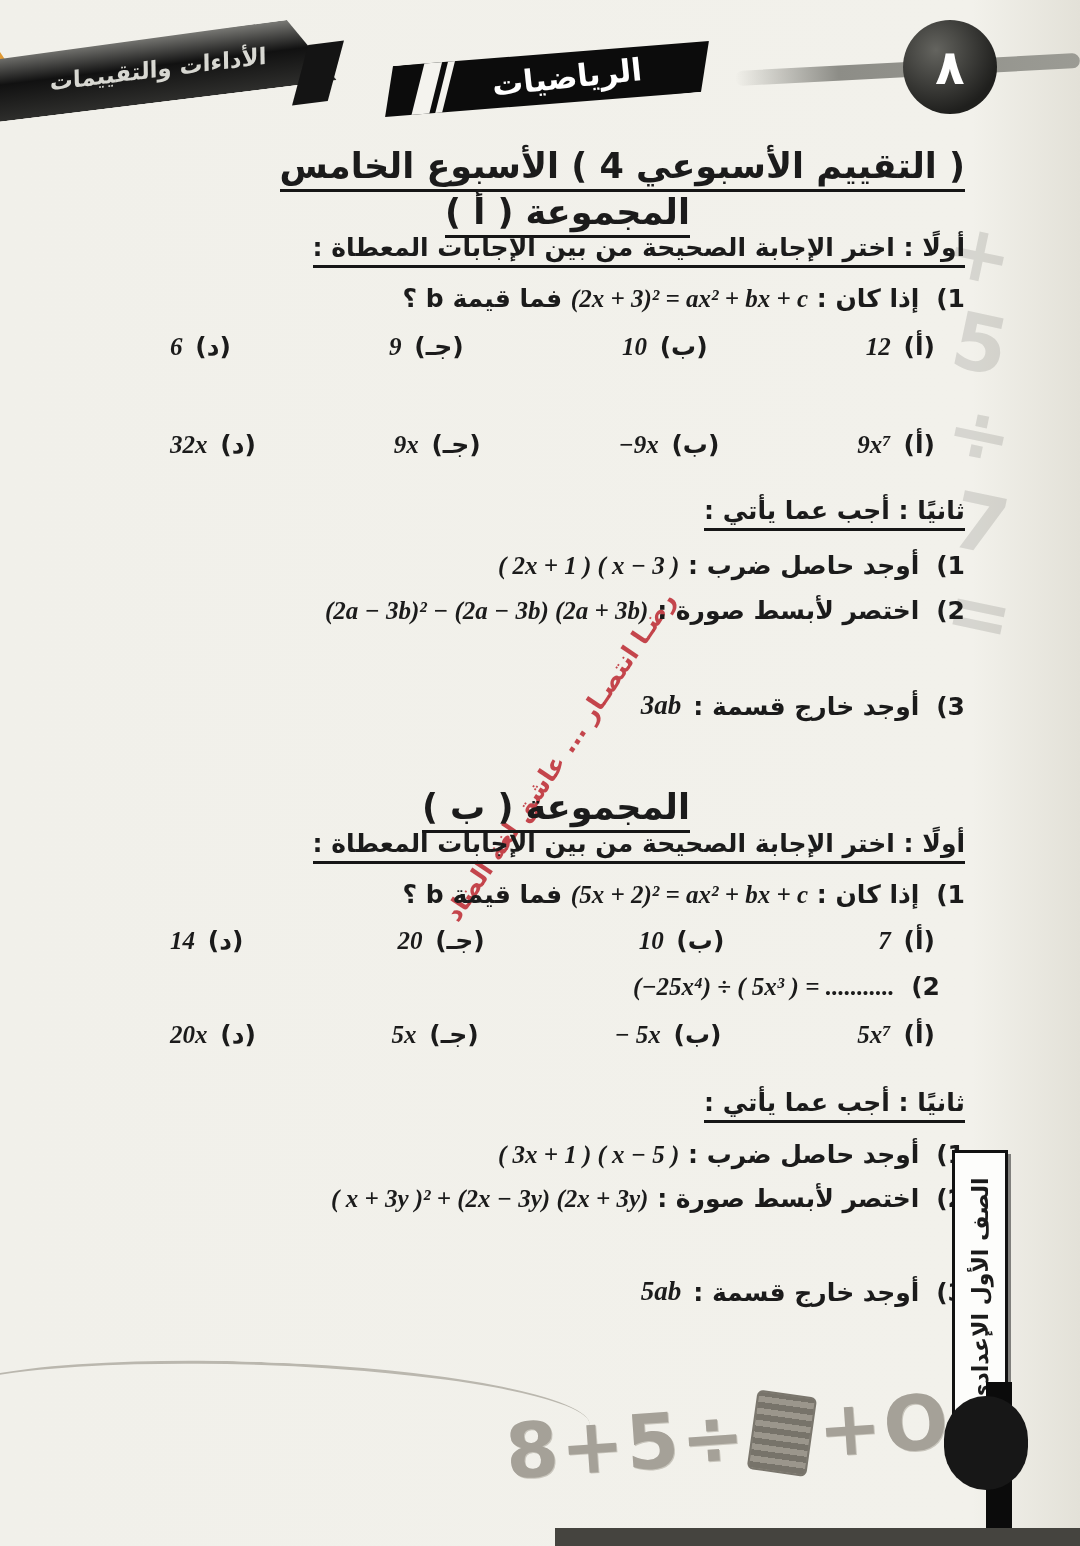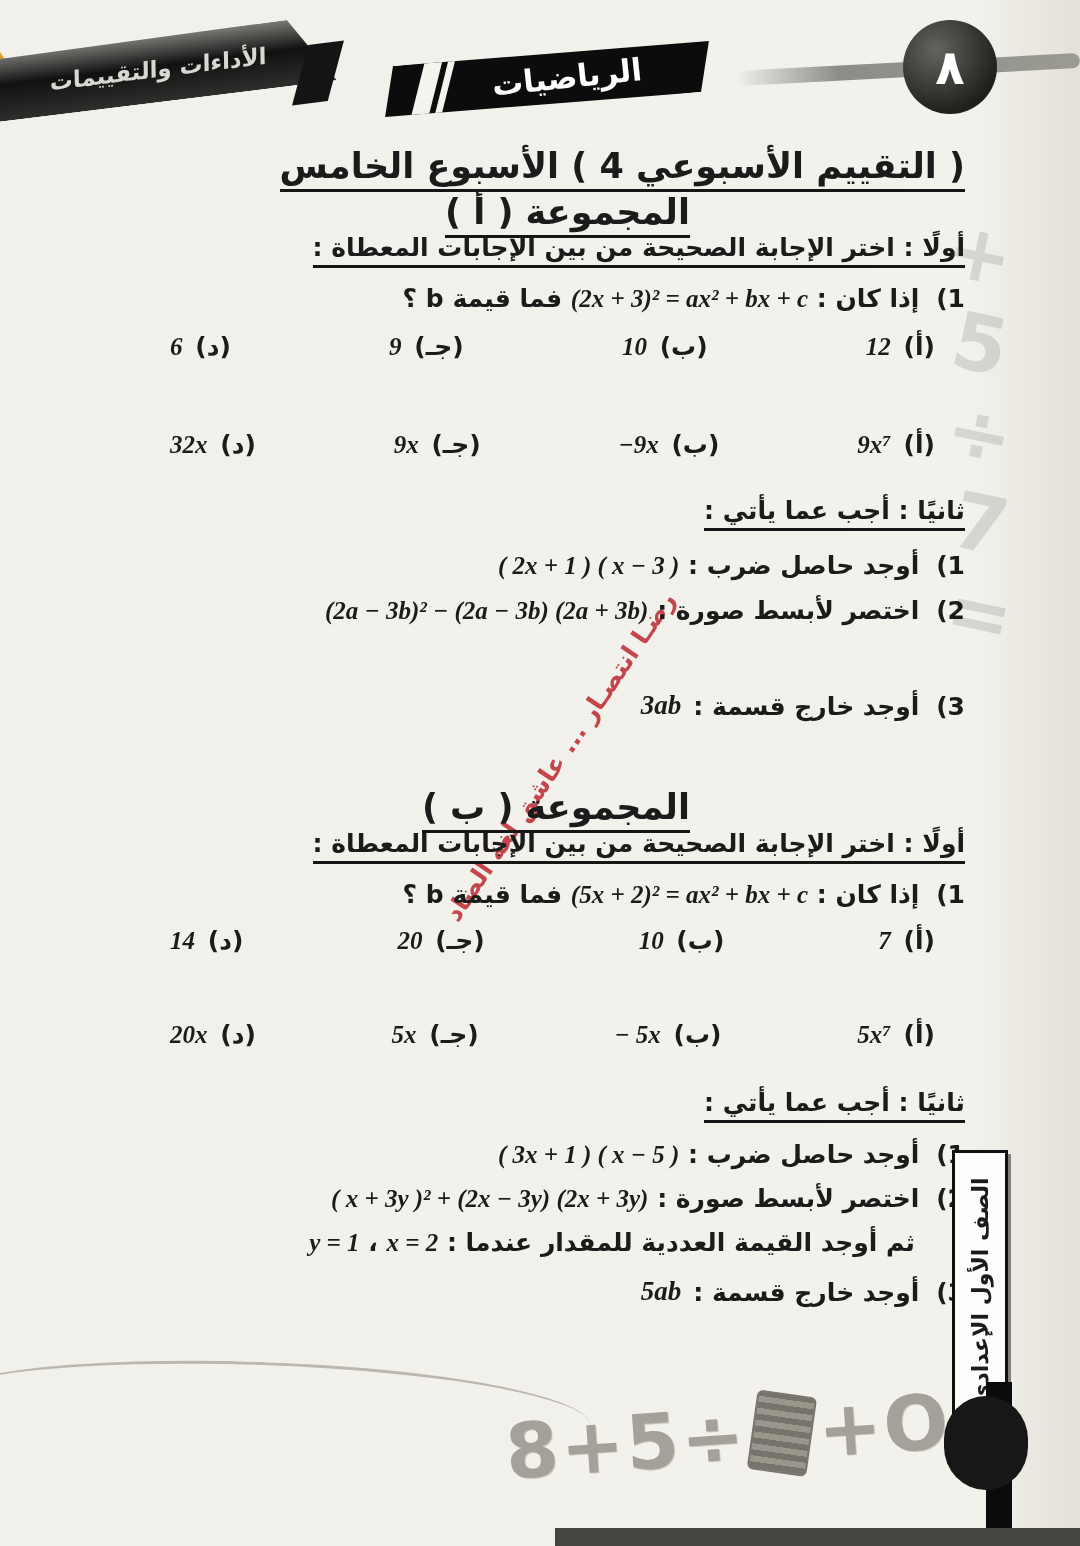--- a/index.html
+++ b/index.html
@@ -205,45 +205,43 @@
     <span class="m">(5x + 2)² = ax² + bx + c</span>
     <span>فما قيمة b ؟</span>
   </div>
   <div class="opts" style="top:926px">
     <span class="opt"><span>(أ)</span> <span class="m">7</span></span>
     <span class="opt"><span>(ب)</span> <span class="m">10</span></span>
     <span class="opt"><span>(جـ)</span> <span class="m">20</span></span>
     <span class="opt"><span>(د)</span> <span class="m">14</span></span>
   </div>
 
+  <div class="blk" style="top:972px;right:140px">
+    <span class="qnum">2)</span>
+    <span class="m">(−25x⁴) ÷ ( 5x³ ) = ...........</span>
+  </div>
   <div class="opts" style="top:1020px">
     <span class="opt"><span>(أ)</span> <span class="m">5x⁷</span></span>
     <span class="opt"><span>(ب)</span> <span class="m">− 5x</span></span>
     <span class="opt"><span>(جـ)</span> <span class="m">5x</span></span>
     <span class="opt"><span>(د)</span> <span class="m">20x</span></span>
   </div>
 
   <div class="blk" style="top:1088px">
     <span class="u">ثانيًا : أجب عما يأتي :</span>
   </div>
   <div class="blk" style="top:1140px">
     <span class="qnum">1)</span>
     <span>أوجد حاصل ضرب :</span>
     <span class="m">( 3x + 1 ) ( x − 5 )</span>
   </div>
   <div class="blk" style="top:1184px">
     <span class="qnum">2)</span>
     <span>اختصر لأبسط صورة :</span>
     <span class="m">( x + 3y )² + (2x − 3y) (2x + 3y)</span>
-  </div>
-  <div class="blk" style="top:1228px;right:165px">
-    <span>ثم أوجد القيمة العددية للمقدار عندما :</span>
-    <span class="m">x = 2</span>
-    <span>،</span>
-    <span class="m">y = 1</span>
   </div>
   <div class="blk" style="top:1272px">
     <div class="fracline">
       <span><span class="qnum">3)</span>
       <span>أوجد خارج قسمة :</span></span>
       <span class="frac">
         <span class="den" style="display:block">5ab</span>
       </span>
     </div>
   </div>

